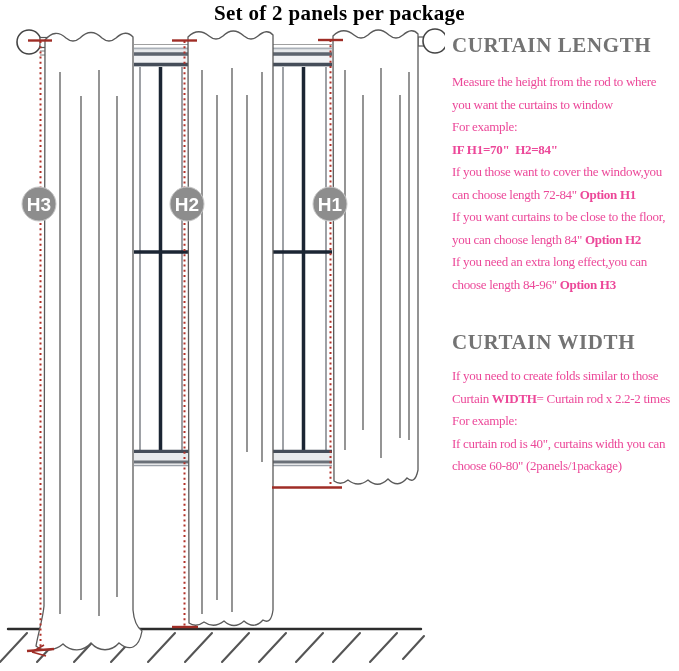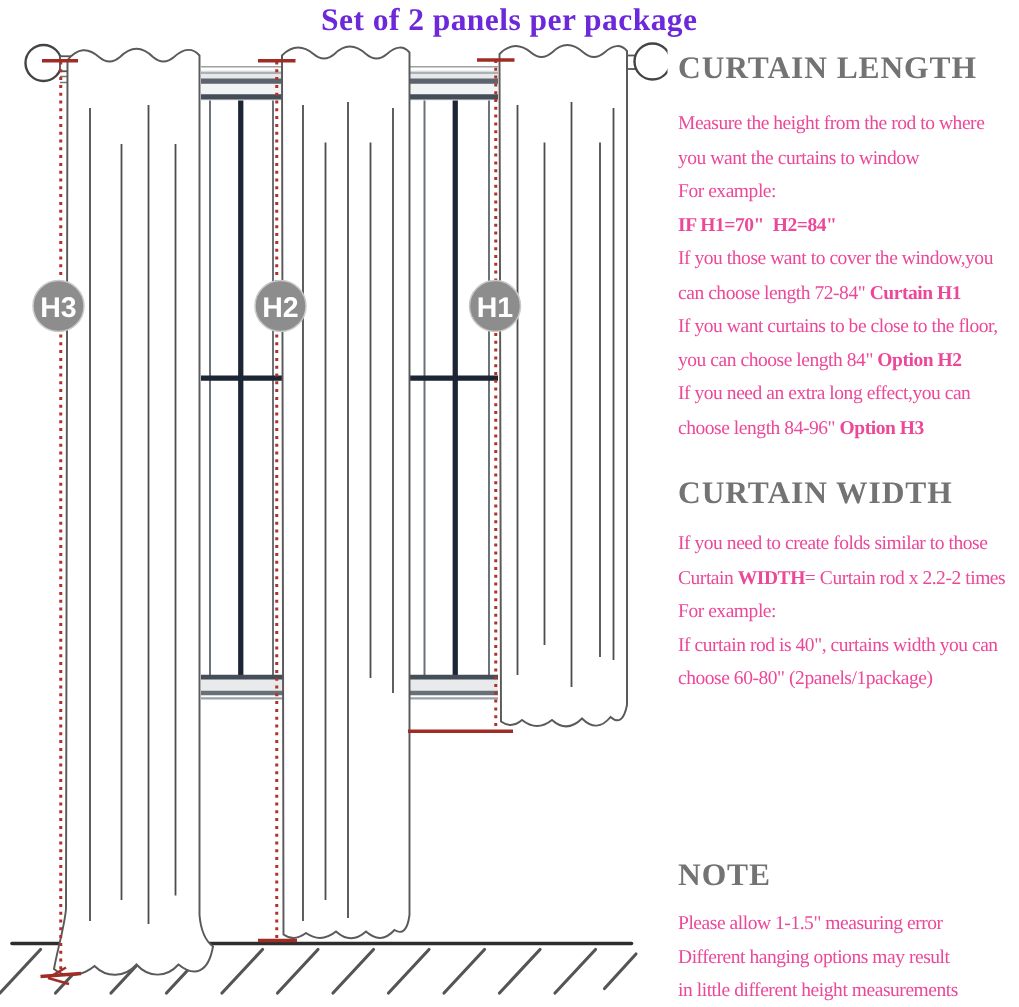--- a/index.html
+++ b/index.html
@@ -2,27 +2,27 @@
 <html><head>
 <meta charset="utf-8">
 <style>
   html,body{margin:0;padding:0;background:#fff;}
   .canvas{
     position:relative;width:679px;height:671px;background:#ffffff;
     font-family:"Liberation Serif", serif;overflow:hidden;
   }
   .title{
     position:absolute;top:0;left:0;width:679px;text-align:center;
-    font-size:21px;font-weight:bold;color:#6d28d9;letter-spacing:.3px;
+    font-size:21px;font-weight:bold;color:#000000;letter-spacing:.3px;
     line-height:27px;
   }
   .illu{position:absolute;left:0;top:0;}
   .section{position:absolute;left:452px;width:226px;}
   .sec-0{top:33px;}
-  .sec-1{top:316px;}
+  .sec-1{top:330px;}
   .sec-2{top:571px;}
   .sec-head{
     margin:0;font-size:21px;line-height:25px;font-weight:bold;color:#737373;
     letter-spacing:.6px;white-space:nowrap;
   }
   .lines{margin:0;}
   .sec-0 .lines{margin-top:13px;}
   .sec-1 .lines{margin-top:10px;}
   .sec-2 .lines{margin-top:8px;}
   .tline{
@@ -170,41 +170,33 @@
   </svg>
 
   <div class="section sec-0">
     <h2 class="sec-head">CURTAIN LENGTH</h2>
     <div class="lines">
         <p class="tline"><span>Measure the height from the rod to where</span></p>
         <p class="tline"><span>you want the curtains to window</span></p>
         <p class="tline"><span>For example:</span></p>
         <p class="tline"><span class="b">IF H1=70" &nbsp;H2=84"</span></p>
         <p class="tline"><span>If you those want to cover the window,you</span></p>
-        <p class="tline"><span>can choose length 72-84" </span><span class="b">Curtain H1</span></p>
+        <p class="tline"><span>can choose length 72-84" </span><span class="b">Option H1</span></p>
         <p class="tline"><span>If you want curtains to be close to the floor,</span></p>
         <p class="tline"><span>you can choose length 84" </span><span class="b">Option H2</span></p>
         <p class="tline"><span>If you need an extra long effect,you can</span></p>
         <p class="tline"><span>choose length 84-96" </span><span class="b">Option H3</span></p>
       </div>
   </div>
 
   <div class="section sec-1">
     <h2 class="sec-head">CURTAIN WIDTH</h2>
     <div class="lines">
         <p class="tline"><span>If you need to create folds similar to those</span></p>
         <p class="tline"><span>Curtain </span><span class="b">WIDTH</span><span>= Curtain rod x 2.2-2 times</span></p>
         <p class="tline"><span>For example:</span></p>
         <p class="tline"><span>If curtain rod is 40", curtains width you can</span></p>
         <p class="tline"><span>choose 60-80" (2panels/1package)</span></p>
       </div>
   </div>
 
-  <div class="section sec-2">
-    <h2 class="sec-head">NOTE</h2>
-    <div class="lines">
-        <p class="tline"><span>Please allow 1-1.5" measuring error</span></p>
-        <p class="tline"><span>Different hanging options may result</span></p>
-        <p class="tline"><span>in little different height measurements</span></p>
-      </div>
-  </div>
 
 </div>
 
 </body></html>

